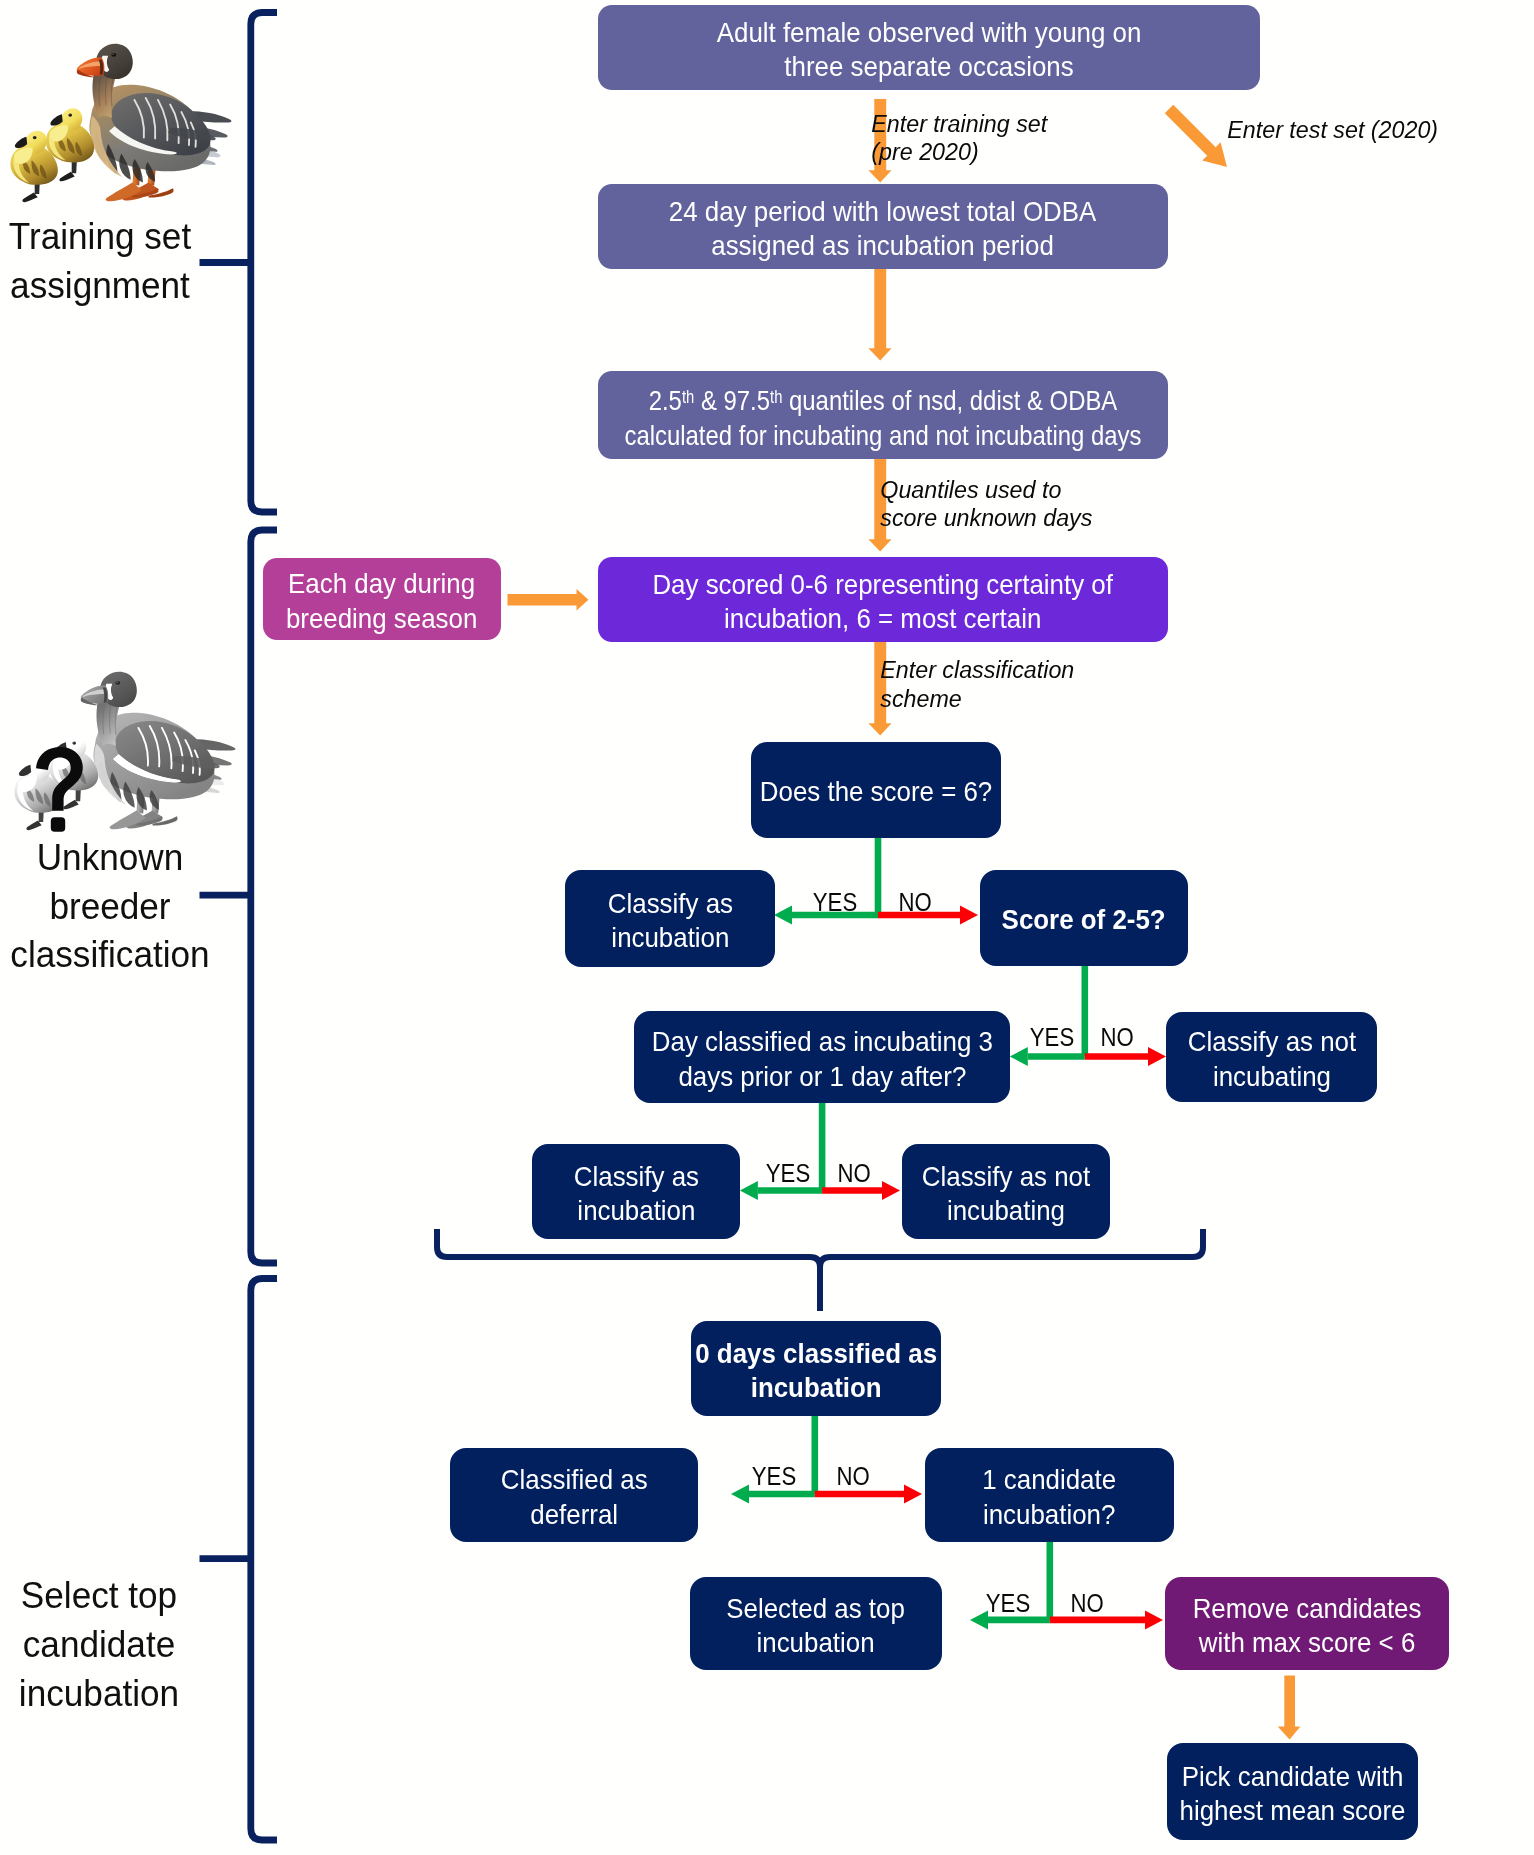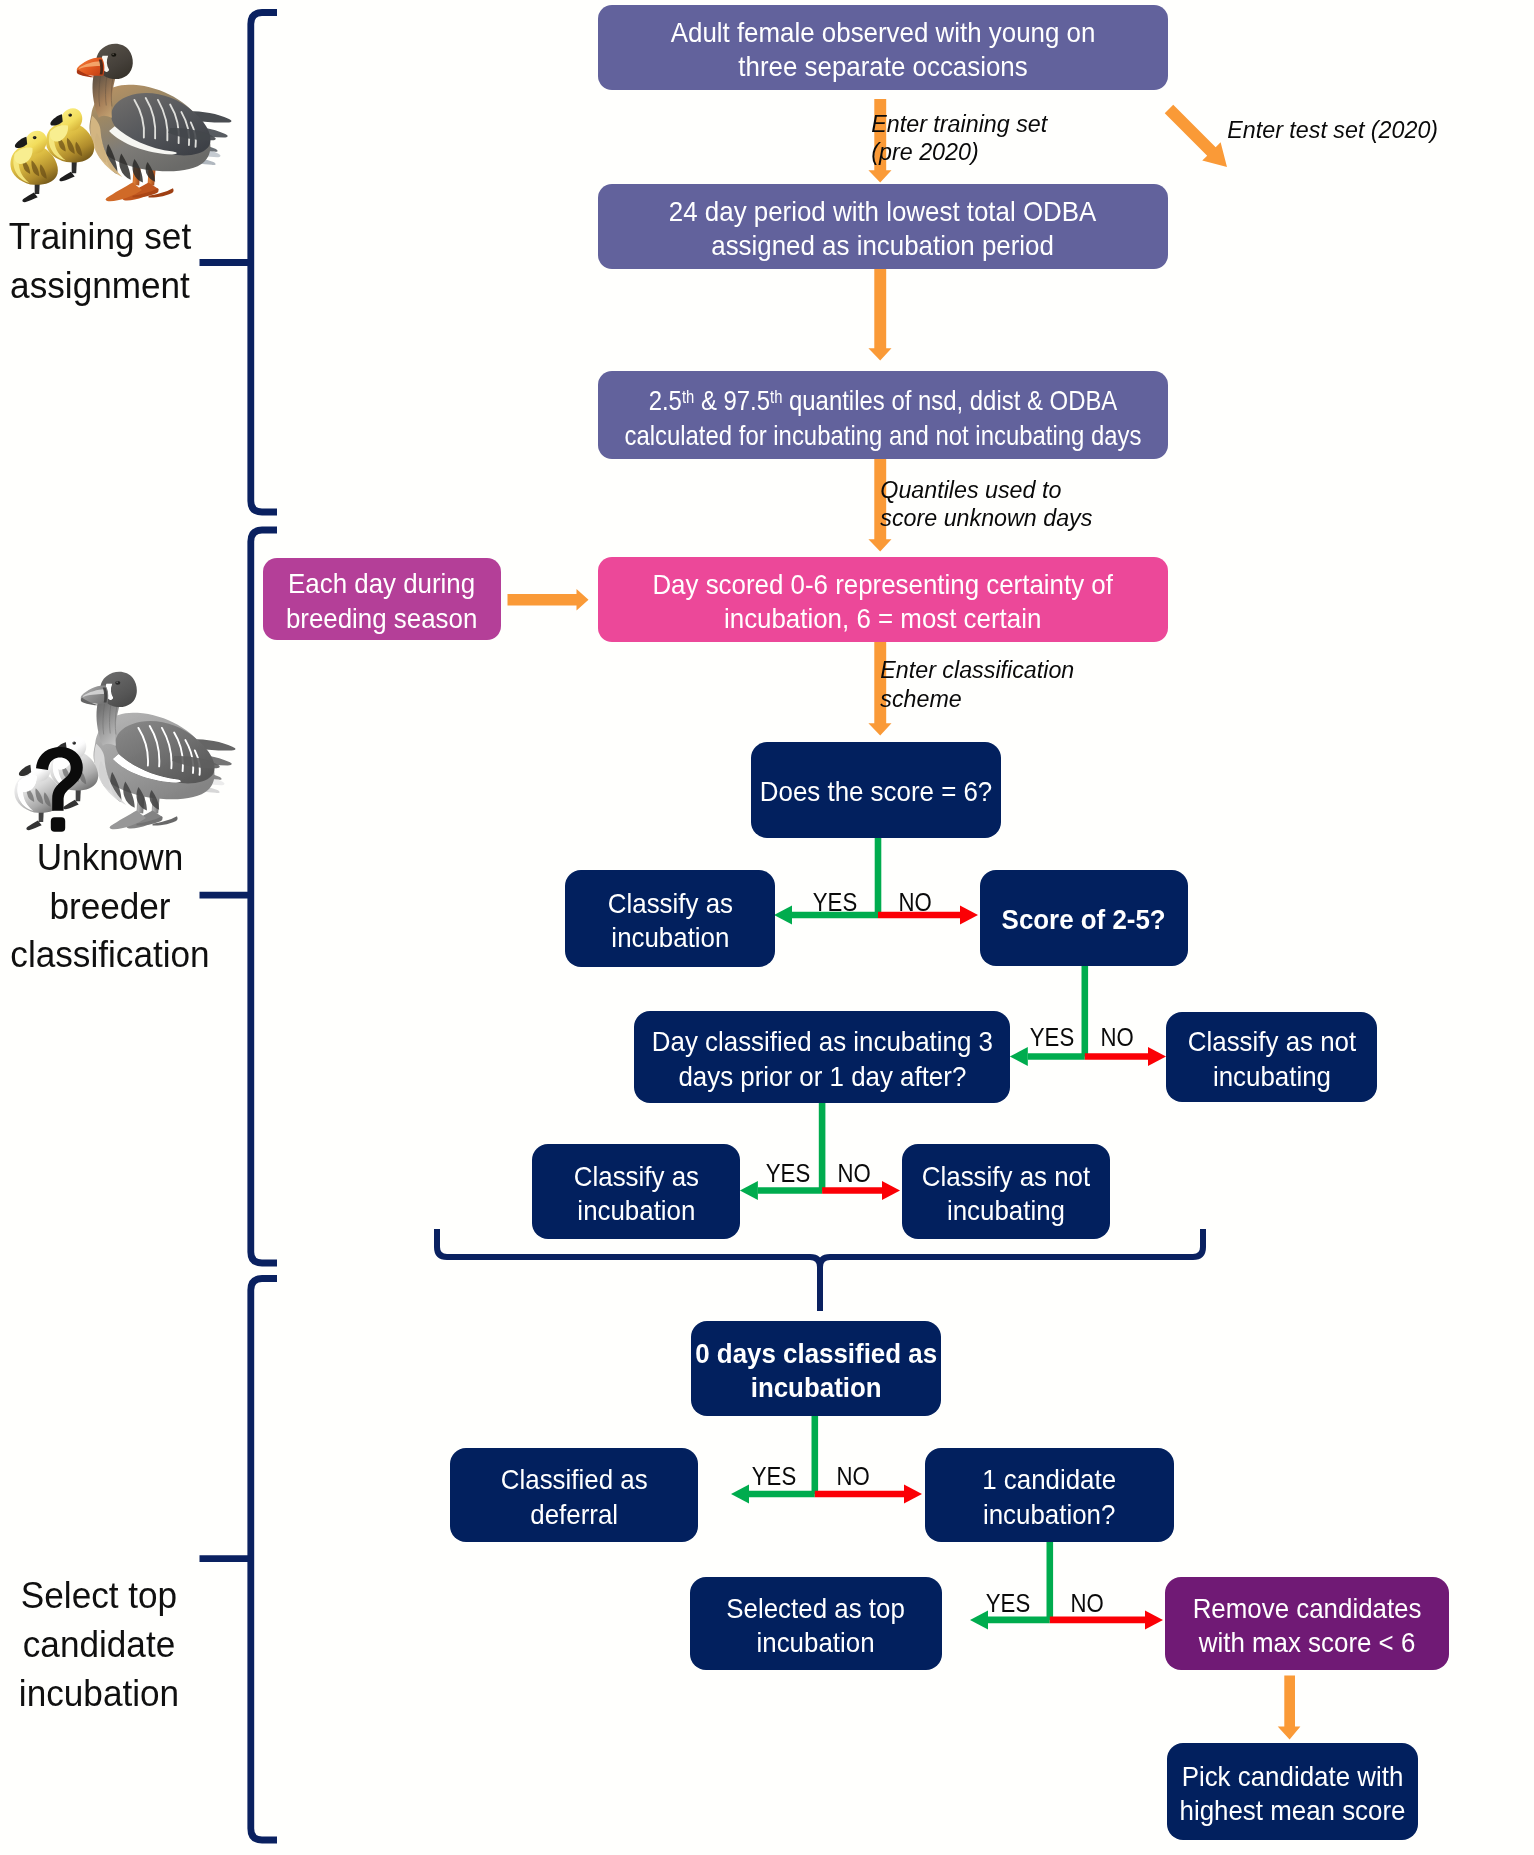--- a/index.html
+++ b/index.html
@@ -398,42 +398,42 @@
   <g fill="#0b0b0b">
     <path d="M24.5 0 C37.5 0 46.8 8.6 46.8 20.6 C46.8 29.0 42.3 34.9 35.0 40.4
              C29.5 44.6 27.6 47.6 27.6 53.0 L27.6 63.8 L16.2 63.8 L16.2 51.6
              C16.2 43.6 19.7 38.6 26.2 33.4 C31.2 29.4 34.7 26.2 34.7 20.9
              C34.7 14.3 30.3 10.4 24.0 10.4 C17.4 10.4 12.6 14.9 12.0 23.0
              L0.0 21.2 C1.0 8.2 10.8 0 24.5 0 Z"></path>
     <rect x="14.8" y="70.2" width="14.4" height="14.6" rx="3.8"></rect>
   </g>
 </svg>
 
-<div class="box p" style="left:598px;top:5px;width:570px;height:85px;background:#62629C;">
+<div class="box p" style="left:598px;top:5px;width:662px;height:85px;background:#62629C;">
   <span>Adult female observed with young on
 three separate occasions</span>
     </div>
 
 <div class="box p" style="left:598px;top:184px;width:570px;height:85px;background:#62629C;">
   <span>24 day period with lowest total ODBA
 assigned as incubation period</span>
     </div>
 
 
 <div class="box p" style="left:598px;top:371px;width:570px;height:88px;background:#62629C;">
   <span style="transform:scaleX(0.845)"><span>2.5</span><span class="sup">th</span><span> &amp; 97.5</span><span class="sup">th</span><span> quantiles of nsd, ddist &amp; ODBA
 calculated for incubating and not incubating days</span></span>
 </div>
 
 <div class="box p" style="left:263px;top:558px;width:238px;height:82px;background:#B43F98;">
   <span>Each day during
 breeding season</span>
     </div>
 
-<div class="box p" style="left:598px;top:557px;width:570px;height:85px;background:#ec4899;">
+<div class="box p" style="left:598px;top:557px;width:570px;height:85px;background:#6d28d9;">
   <span>Day scored 0-6 representing certainty of
 incubation, 6 = most certain</span>
     </div>
 
 <div class="box n" style="left:751px;top:742px;width:250px;height:96px;background:#02205E;">
   <span>Does the score = 6?</span>
     </div>
 
 <div class="box n" style="left:565px;top:870px;width:210px;height:97px;background:#02205E;">
   <span>Classify as

